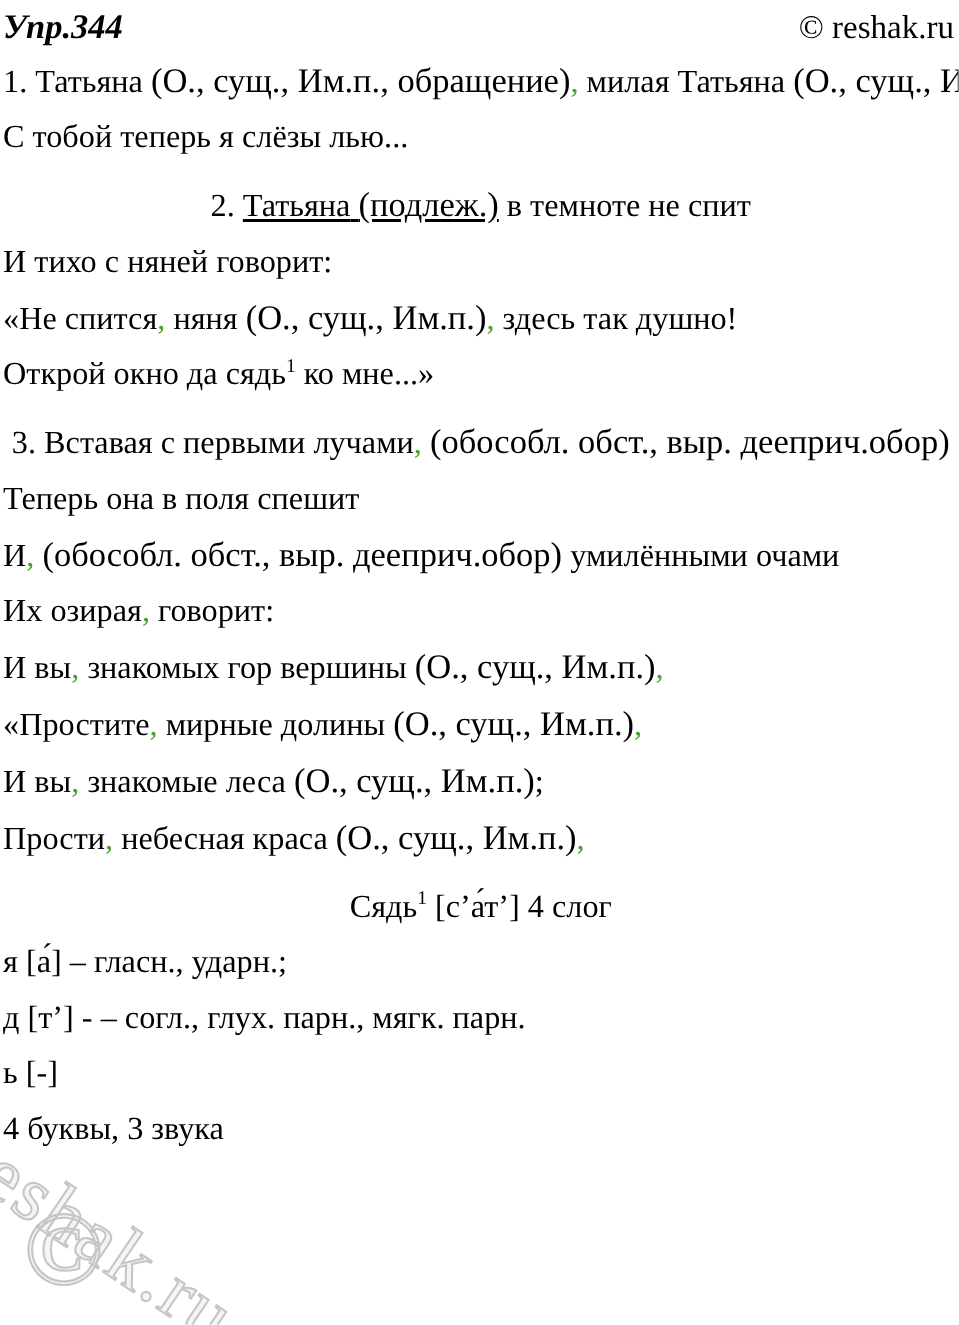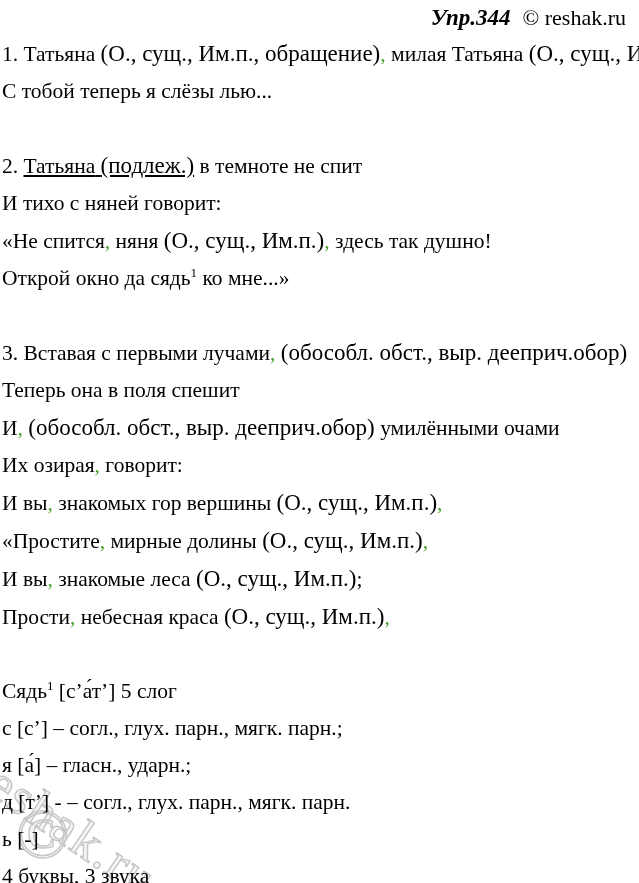--- a/index.html
+++ b/index.html
@@ -6,27 +6,27 @@
   body {
     width: 639px; height: 883px;
     background: #ffffff;
     color: #000000;
     font-family: "Liberation Serif", "DejaVu Serif", serif;
     overflow: hidden;
     position: relative;
   }
   .content { position: relative; z-index: 1; padding: 5px 0 0 2px; }
   .header-row {
-    display: flex; justify-content: flex-end; align-items: flex-start;
-    height: 30px; padding-right: 13px;
+    display: flex; justify-content: space-between; align-items: flex-start;
+    height: 30px; padding-right: 3px;
   }
   .title { font-weight: bold; font-style: italic; font-size: 23px; line-height: 26px; }
   .copyright { font-size: 22px; line-height: 26px; margin-left: 12px; }
   .line { font-size: 21.5px; line-height: 37px; white-space: nowrap; }
-  .line.gap { margin-top: 37px; }
+  .line.gap { margin-top: 8px; text-align: center; }
   .small { font-size: 23px; }
   .italic { }
   .underline { text-decoration: underline; }
   .green { color: #4ca22d; }
   .sup { vertical-align: super; font-size: 13px; line-height: 0; }
   
   .watermark { position: absolute; left: 0; top: 0; width: 639px; height: 883px; z-index: 0; pointer-events: none; }
   .wm {
     position: absolute;
     color: rgba(190,190,190,0.15);
@@ -62,20 +62,19 @@
       <div class="line"><span>«Не спится</span><span class="green">,</span><span> няня </span><span class="small">(О., сущ., Им.п.)</span><span class="green">,</span><span> здесь так душно!</span></div>
       <div class="line"><span>Открой окно да сядь</span><span class="sup">1</span><span> ко мне...»</span></div>
       <div class="line gap"><span>3. Вставая с первыми лучами</span><span class="green">,</span><span> </span><span class="small">(обособл. обст., выр. дееприч.обор)</span></div>
       <div class="line"><span>Теперь она в поля спешит</span></div>
       <div class="line"><span>И</span><span class="green">,</span><span> </span><span class="small">(обособл. обст., выр. дееприч.обор)</span><span> умилёнными очами</span></div>
       <div class="line"><span>Их озирая</span><span class="green">,</span><span> говорит:</span></div>
       <div class="line"><span>И вы</span><span class="green">,</span><span> знакомых гор вершины </span><span class="small">(О., сущ., Им.п.)</span><span class="green">,</span></div>
       <div class="line"><span>«Простите</span><span class="green">,</span><span> мирные долины </span><span class="small">(О., сущ., Им.п.)</span><span class="green">,</span></div>
       <div class="line"><span>И вы</span><span class="green">,</span><span> знакомые леса </span><span class="small">(О., сущ., Им.п.)</span><span>;</span></div>
       <div class="line"><span>Прости</span><span class="green">,</span><span> небесная краса </span><span class="small">(О., сущ., Им.п.)</span><span class="green">,</span></div>
-      <div class="line gap"><span>Сядь</span><span class="sup">1</span><span> [с’а́т’] 5 слог</span></div>
-      <div class="line"><span>с [с’] – согл., глух. парн., мягк. парн.;</span></div>
+      <div class="line gap"><span>Сядь</span><span class="sup">1</span><span> [с’а́т’] 4 слог</span></div>
       <div class="line"><span>я [а́] – гласн., ударн.;</span></div>
       <div class="line"><span>д [т’] - – согл., глух. парн., мягк. парн.</span></div>
       <div class="line"><span>ь [-]</span></div>
       <div class="line"><span>4 буквы, 3 звука</span></div>
     </div>
 </div>
 
 </body></html>

